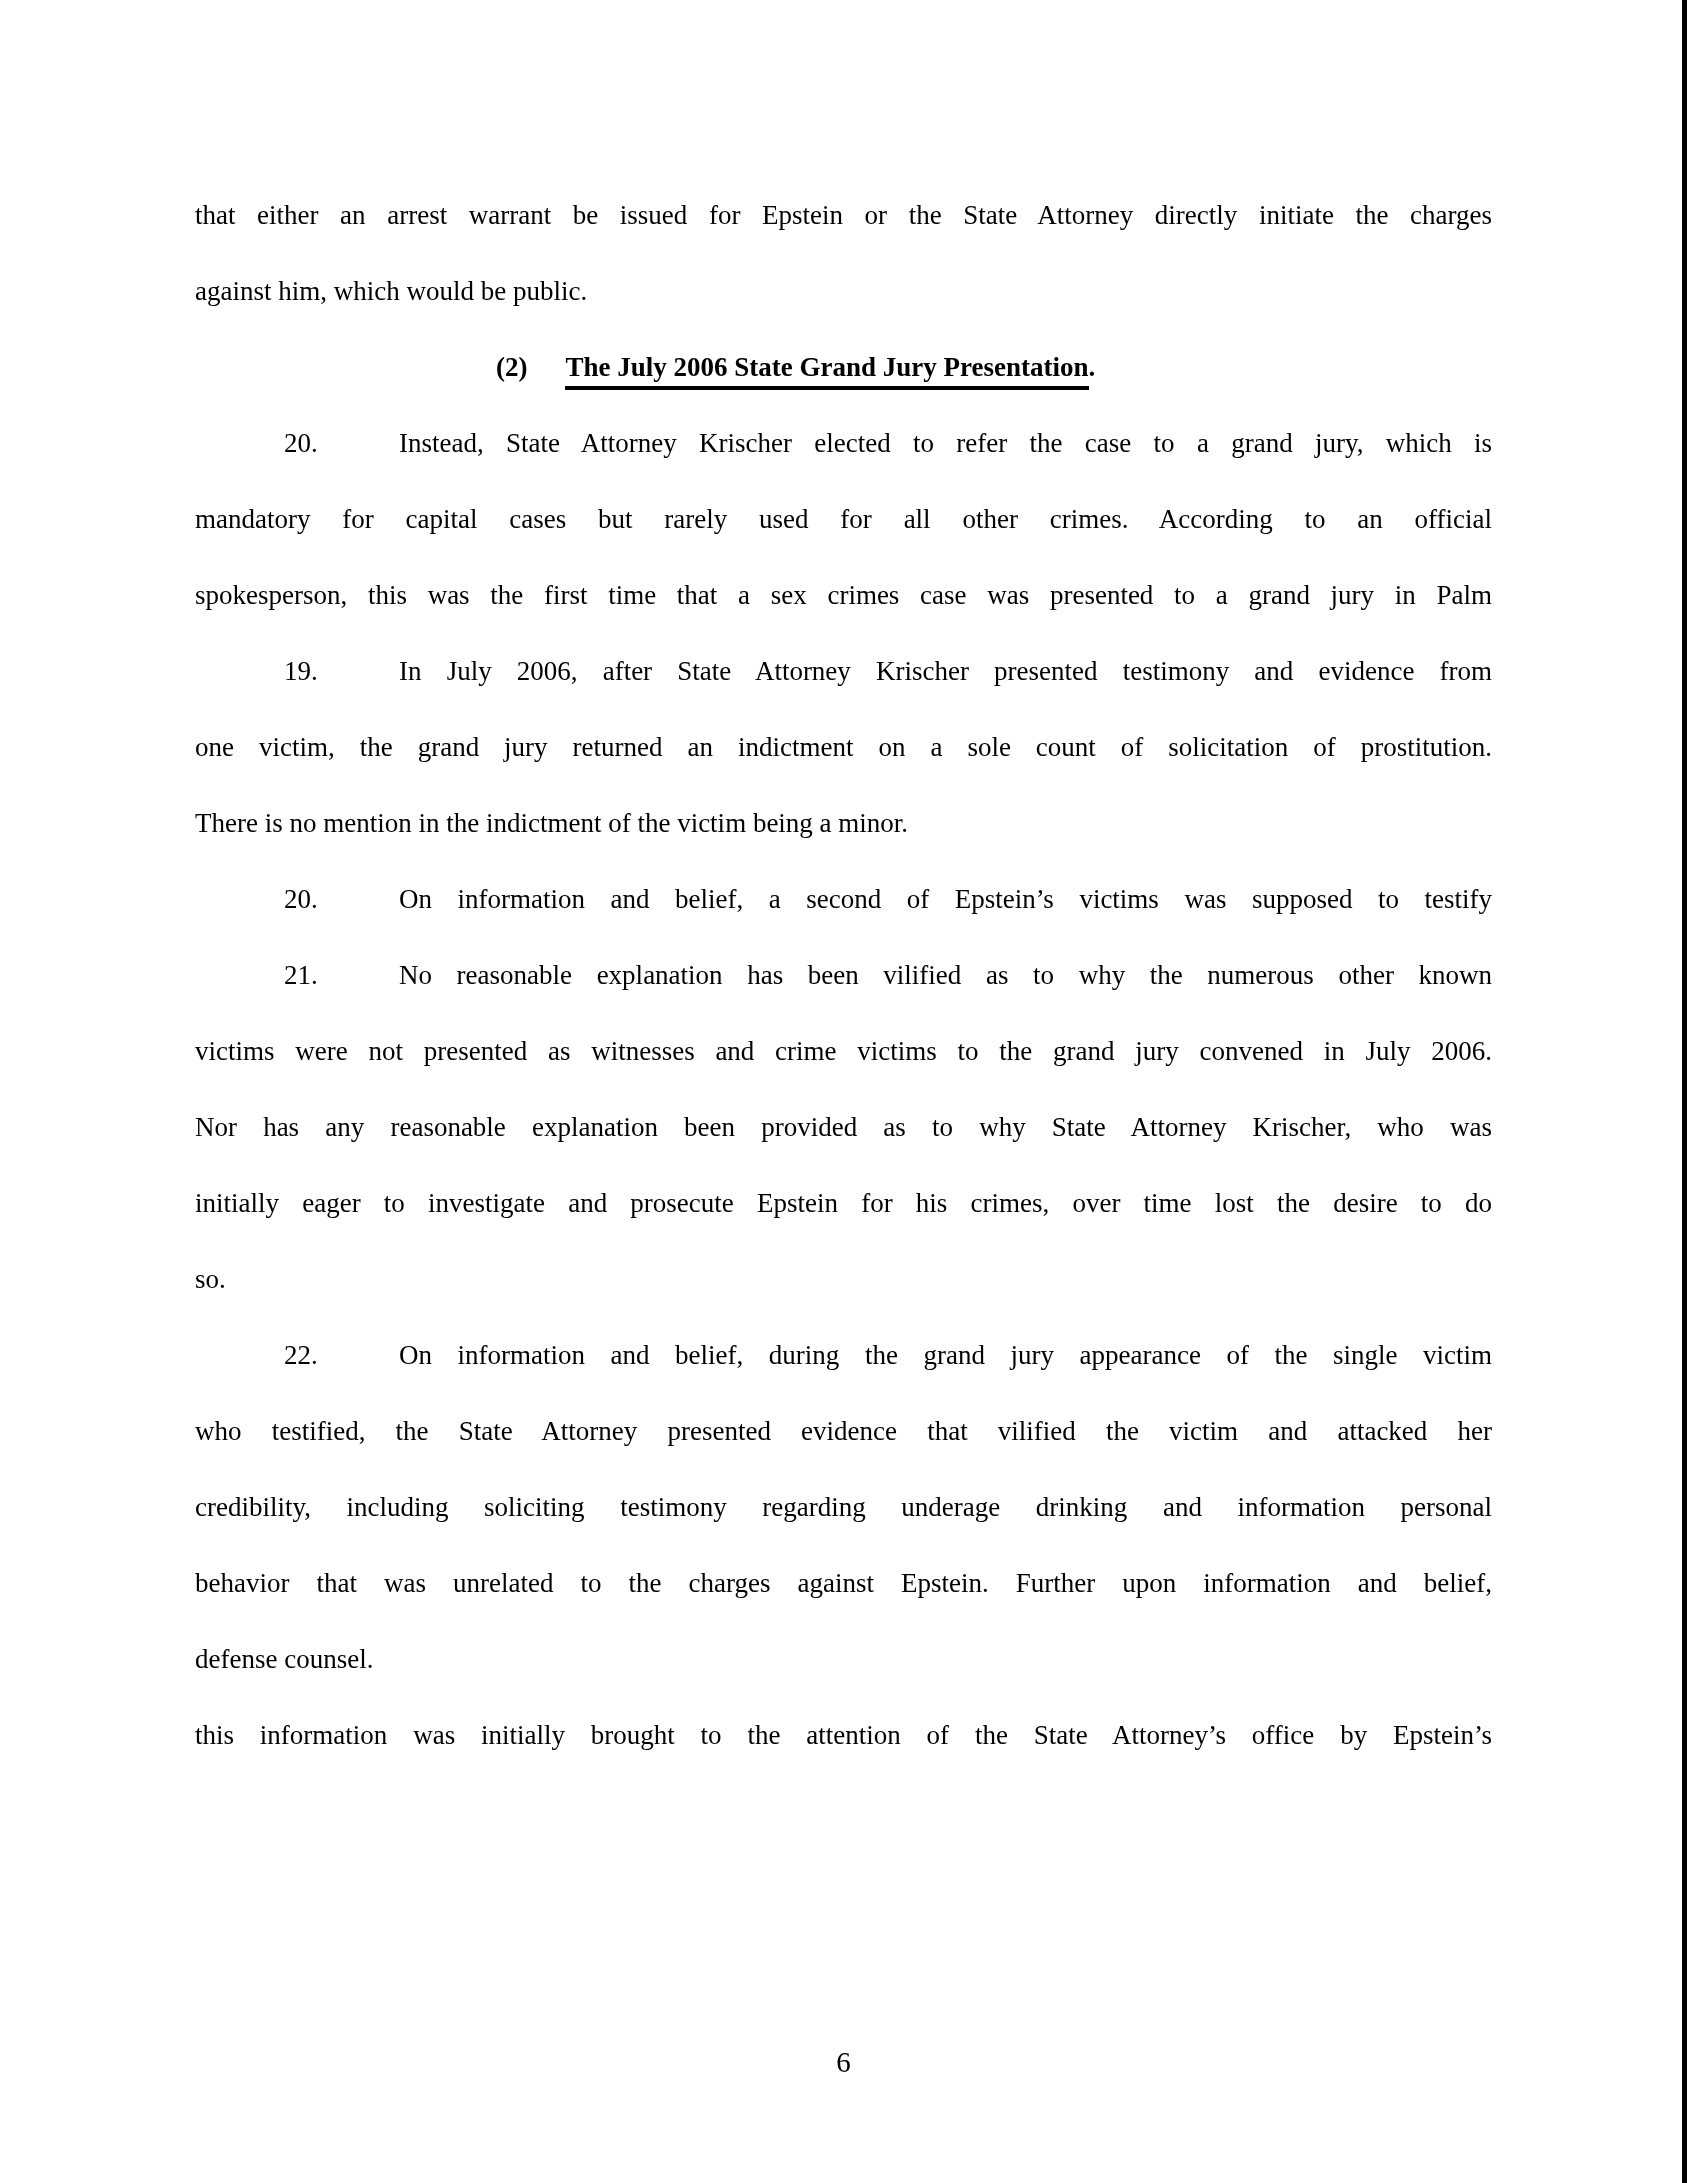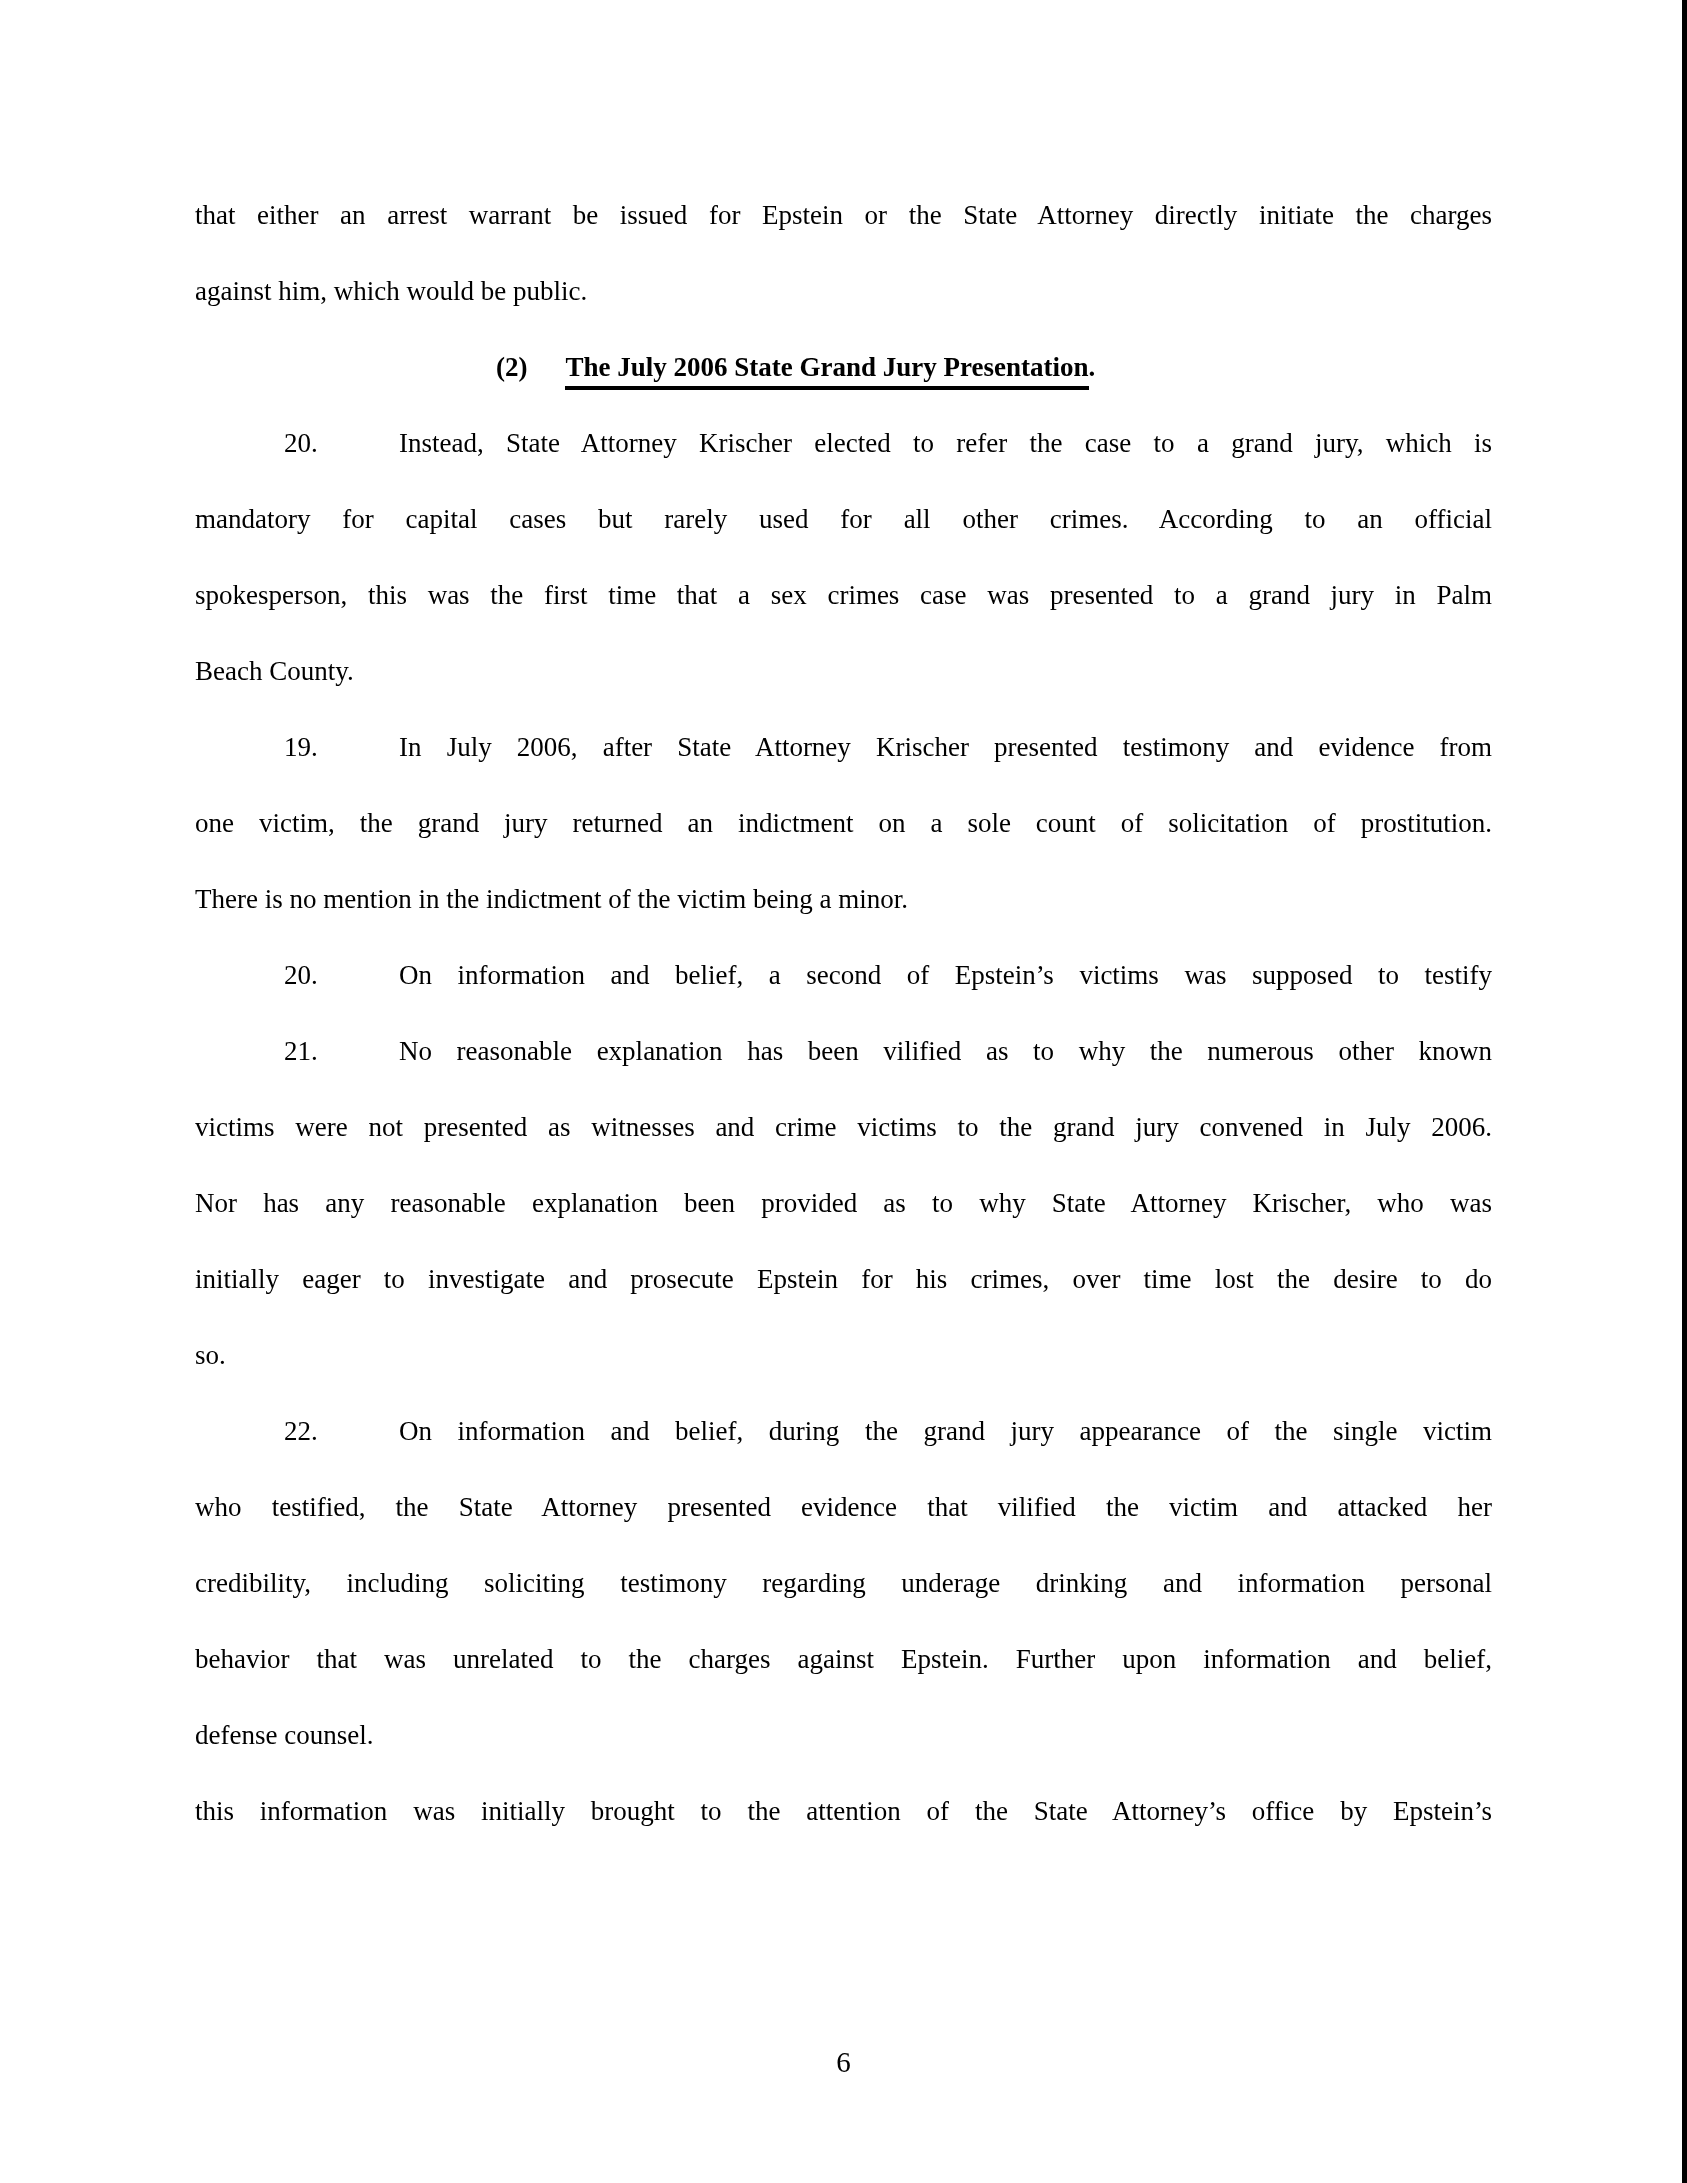--- a/index.html
+++ b/index.html
@@ -83,21 +83,20 @@
   <div class="body-text">
 
     <div class="line just">that either an arrest warrant be issued for Epstein or the State Attorney directly initiate the charges</div>
     <div class="line last">against him, which would be public.</div>
 
     <div class="line heading"><span>(2)</span><span class="hgap"></span><span class="htitle">The July 2006 State Grand Jury Presentation</span><span>.</span></div>
 
     <div class="line just"><span class="pnum">20.</span><span>Instead, State Attorney Krischer elected to refer the case to a grand jury, which is</span></div>
     <div class="line just">mandatory for capital cases but rarely used for all other crimes.  According to an official</div>
     <div class="line just">spokesperson, this was the first time that a sex crimes case was presented to a grand jury in Palm</div>
-    <div class="line last">Beach County.</div>
 
     <div class="line just"><span class="pnum">19.</span><span>In July 2006, after State Attorney Krischer presented testimony and evidence from</span></div>
     <div class="line just">one victim, the grand jury returned an indictment on a sole count of solicitation of prostitution.</div>
     <div class="line last">There is no mention in the indictment of the victim being a minor.</div>
 
     <div class="line just"><span class="pnum">20.</span><span>On information and belief, a second of Epstein’s victims was supposed to testify</span></div>
 
     <div class="line just"><span class="pnum">21.</span><span>No reasonable explanation has been vilified as to why the numerous other known</span></div>
     <div class="line just">victims were not presented as witnesses and crime victims to the grand jury convened in July 2006.</div>
     <div class="line just">Nor has any reasonable explanation been provided as to why State Attorney Krischer, who was</div>

